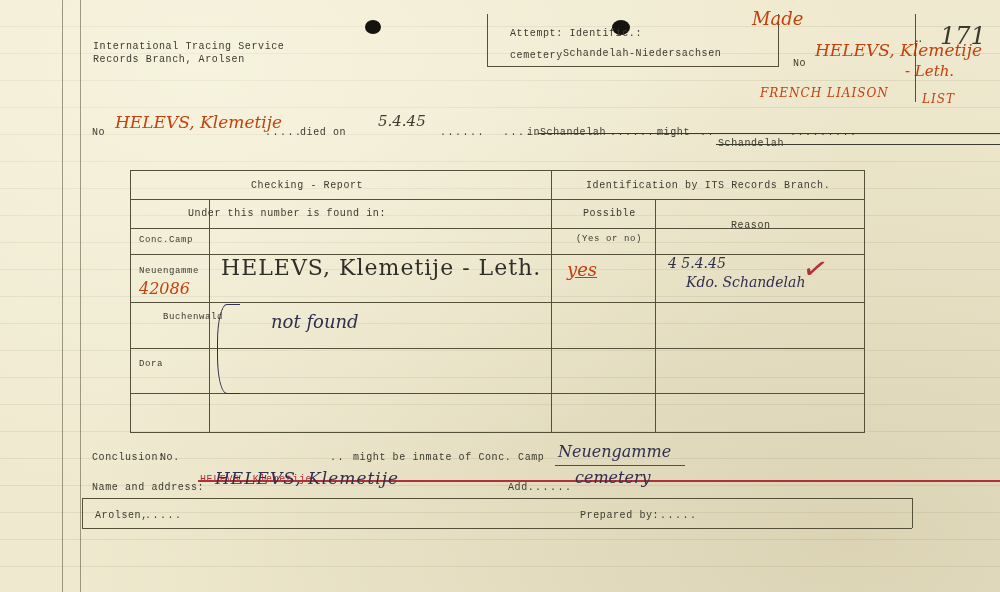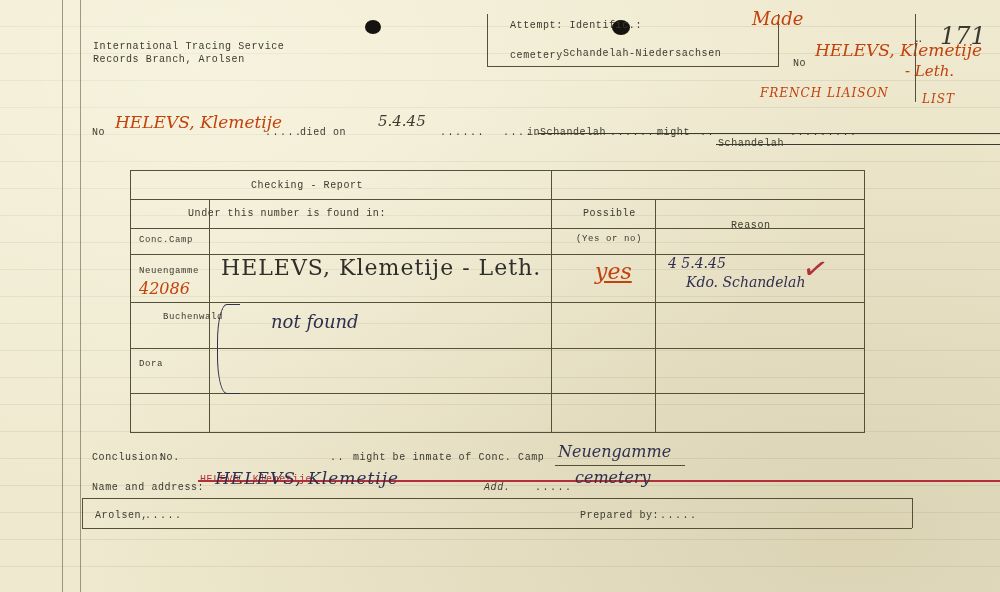--- a/index.html
+++ b/index.html
@@ -132,21 +132,21 @@
   <div class="blob" style="left:365px; top:20px; width:16px; height:14px;"></div>
   <div class="blob" style="left:612px; top:20px; width:18px; height:15px;"></div>
 
   <div class="abs hand" style="left:940px; top:22px; font-size:24px; color:#3b3a2f;">171</div>
   <div class="abs" style="left:915px; top:30px; font-size:13px; color:#3b3a2f;">..</div>
 
   <div class="abs typed" style="left:93px; top:41px;">International Tracing Service</div>
   <div class="abs typed" style="left:93px; top:54px;">Records Branch, Arolsen</div>
 
   <div class="abs" style="left:487px; top:14px; width:290px; height:52px; border-left:1px solid #55503a; border-right:1px solid #55503a; border-bottom:1px solid #55503a;"></div>
-  <div class="abs typed" style="left:510px; top:20px;">Attempt: Identific.:</div>
+  <div class="abs typed" style="left:510px; top:28px;">Attempt: Identific.:</div>
   <div class="abs typed" style="left:510px; top:50px;">cemetery</div>
   <div class="abs typed" style="left:563px; top:48px;">Schandelah-Niedersachsen</div>
 
   <div class="abs typed" style="left:793px; top:58px;">No</div>
   <div class="abs hand red" style="left:815px; top:40px; font-size:17px;">HELEVS, Klemetije</div>
   <div class="abs hand red" style="left:905px; top:62px; font-size:15px;">- Leth.</div>
 
   <div class="abs hand red" style="left:752px; top:8px; font-size:18px;">Made</div>
   <div class="abs hand red" style="left:760px; top:86px; font-size:12px; letter-spacing:1px;">FRENCH  LIAISON</div>
   <div class="abs hand red" style="left:922px; top:92px; font-size:12px; letter-spacing:1px;">LIST</div>
@@ -176,32 +176,33 @@
     <div class="hline" style="top:83px;"></div>
     <div class="hline" style="top:131px;"></div>
     <div class="hline" style="top:177px;"></div>
     <div class="hline" style="top:222px;"></div>
 
     <div class="vline" style="left:420px; top:0; bottom:0;"></div>
     <div class="vline" style="left:78px; top:28px; bottom:0;"></div>
     <div class="vline" style="left:524px; top:28px; bottom:0;"></div>
 
     <div class="abs typed" style="left:120px; top:9px;">Checking - Report</div>
+    <div class="abs typed" style="left:455px; top:9px;">Identification by ITS Records Branch.</div>
 
     <div class="abs typed" style="left:57px; top:37px;">Under this number is found in:</div>
     <div class="abs typed" style="left:452px; top:37px;">Possible</div>
     <div class="abs typed sm" style="left:445px; top:63px;">(Yes or no)</div>
     <div class="abs typed" style="left:600px; top:49px;">Reason</div>
 
     <div class="abs typed sm" style="left:8px; top:64px;">Conc.Camp</div>
 
     <div class="abs typed sm" style="left:8px; top:95px;">Neuengamme</div>
     <div class="abs hand red" style="left:8px; top:108px; font-size:16px;">42086</div>
     <div class="abs hand" style="left:90px; top:84px; font-size:22px; color:#2f2f2a; font-style:normal; letter-spacing:1px;">HELEVS, Klemetije  -  Leth.</div>
-    <div class="abs hand red" style="left:464px; top:88px; font-size:22px;text-decoration:underline;">yes</div>
+    <div class="abs hand red" style="left:436px; top:88px; font-size:18px;text-decoration:underline;">yes</div>
     <div class="abs hand" style="left:537px; top:84px; font-size:14px;">4 5.4.45</div>
     <div class="abs hand" style="left:555px; top:103px; font-size:14px;">Kdo. Schandelah</div>
     <div class="checkmark" style="left:672px; top:80px;">✓</div>
 
     <div class="abs typed sm" style="left:8px; top:141px;padding-left:24px;">Buchenwald</div>
     <div class="brace" style="left:86px; top:133px; width:22px; height:88px;"></div>
     <div class="abs hand" style="left:140px; top:140px; font-size:18px;">not found</div>
 
     <div class="abs typed sm" style="left:8px; top:188px;">Dora</div>
     <div class="abs hand" style="left:140px; top:186px; font-size:18px;"></div>
@@ -213,21 +214,21 @@
   <div class="abs typed" style="left:92px; top:452px;">Conclusion:</div>
   <div class="abs typed" style="left:160px; top:452px;">No.</div>
   <div class="abs typed strike redstrike" style="left:200px; top:452px; color:#b2303a;">HELEVS, Klemetije</div>
   <div class="abs typed dots" style="left:330px; top:452px;">..</div>
   <div class="abs typed" style="left:353px; top:452px;">might be inmate of Conc. Camp</div>
   <div class="abs hand" style="left:558px; top:442px; font-size:16px;">Neuengamme</div>
   <div class="solidline" style="left:555px; top:465px; width:130px;"></div>
 
   <div class="abs typed" style="left:92px; top:482px;">Name and address:</div>
   <div class="abs hand" style="left:215px; top:468px; font-size:17px; letter-spacing:1px;">HELEVS,    Klemetije</div>
-  <div class="abs typed" style="left:484px; top:482px;font-style:italic;">Add.</div>
+  <div class="abs typed" style="left:508px; top:482px;">Add.</div>
   <div class="abs typed dots" style="left:535px; top:482px;">.....</div>
   <div class="abs hand" style="left:575px; top:468px; font-size:16px;">cemetery</div>
 
   <div class="abs" style="left:82px; top:498px; width:830px; height:0; border-top:1px solid #55503a;"></div>
   <div class="abs" style="left:82px; top:498px; width:0; height:30px; border-left:1px solid #55503a;"></div>
   <div class="abs" style="left:912px; top:498px; width:0; height:30px; border-left:1px solid #55503a;"></div>
   <div class="abs" style="left:82px; top:528px; width:830px; height:0; border-top:1px solid #55503a;"></div>
 
   <div class="abs typed" style="left:95px; top:510px;">Arolsen,</div>
   <div class="abs typed dots" style="left:145px; top:510px;">.....</div>

